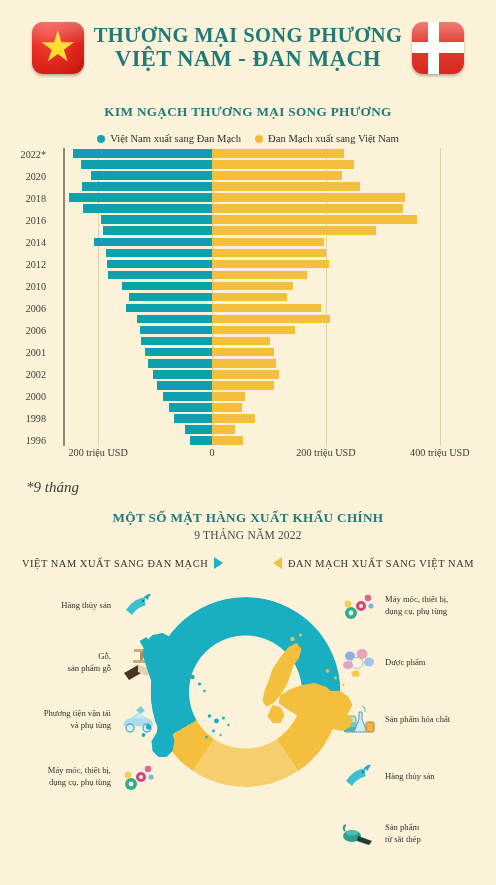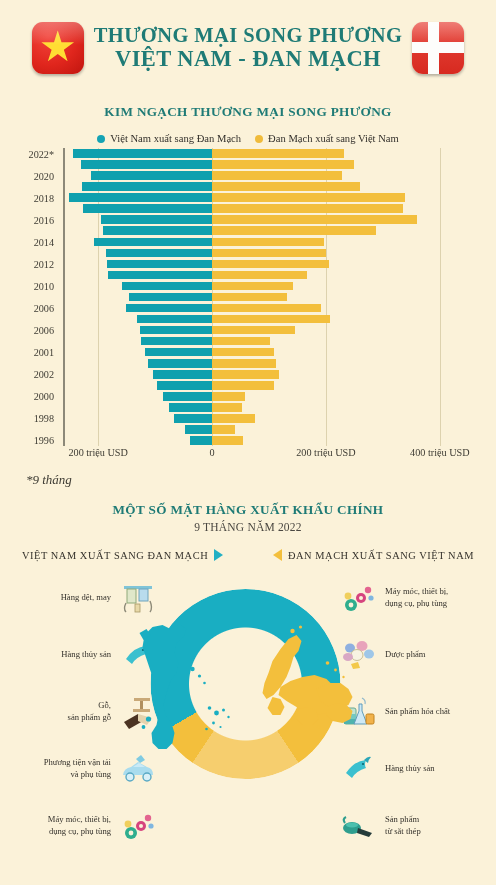--- a/index.html
+++ b/index.html
@@ -50,30 +50,30 @@
   .chart-block{position:relative;margin-top:20px;}
   .legend{display:flex;justify-content:center;align-items:center;gap:14px;margin-top:13px;margin-bottom:4px;}
   .legend-item{display:flex;align-items:center;gap:5px;font-size:10.6px;color:#33302b;}
   .dot{width:8px;height:8px;border-radius:50%;display:inline-block;}
   .dot-teal{background:#15a3b4;}
   .dot-gold{background:#f0bb3a;}
 
   .plot{position:relative;height:298px;margin-top:2px;}
   .plot-inner{position:absolute;left:64px;right:22px;top:0;bottom:0;}
   .ylabels{position:absolute;left:0;top:0;width:58px;height:100%;}
-  .ylabel{position:absolute;right:4px;font-size:10.2px;color:#3d3b33;transform:translateY(-50%);white-space:nowrap;}
+  .ylabel{position:absolute;right:12px;font-size:10.2px;color:#3d3b33;transform:translateY(-50%);white-space:nowrap;}
   .axis-line{position:absolute;left:63px;top:0;width:2px;height:100%;background:#8d8979;}
   .gridline{position:absolute;top:0;width:1px;height:100%;background:#ddd2ae;}
   .bar{position:absolute;height:8.6px;}
   .bar-l{background:#0fa0ae;}
   .bar-r{background:#f3bf3c;}
 
   .xaxis{position:relative;height:18px;margin-top:1px;}
   .xtick{position:absolute;font-size:10.2px;color:#3d3b33;transform:translateX(-50%);white-space:nowrap;}
-  .note{font-size:13px;font-style:italic;color:#3d3b33;margin-left:26px;margin-top:7px;}
+  .note{font-size:15px;font-style:italic;color:#3d3b33;margin-left:26px;margin-top:14px;}
 
   
   .items-head{display:flex;justify-content:space-between;align-items:center;
       padding:0 22px;margin-top:16px;}
   .head-label{font-size:10.4px;letter-spacing:.55px;color:#35322c;display:flex;align-items:center;gap:6px;}
   .tri-r{width:0;height:0;border-left:9px solid #22b0c4;border-top:6px solid transparent;border-bottom:6px solid transparent;}
   .tri-l{width:0;height:0;border-right:9px solid #f3bf3c;border-top:6px solid transparent;border-bottom:6px solid transparent;}
 
   .items-body{position:relative;height:285px;margin-top:8px;}
   .col{position:absolute;top:0;width:150px;}
@@ -234,31 +234,20 @@
       </div>
       <div class="head-label">
         <span class="tri-l"></span>
         <span>ĐAN MẠCH XUẤT SANG VIỆT NAM</span>
       </div>
     </div>
 
     <div class="items-body">
       <div class="col col-left" id="col-left">
           <div class="item">
-            <div class="item-label">Hàng dệt, may</div>
-            <div class="item-ico"><svg viewBox="0 0 40 40">
-                <rect x="6" y="8" width="28" height="3" fill="#7fc4d8"></rect>
-                <rect x="9" y="11" width="9" height="14" fill="#dfe7c9" stroke="#8fa97a" stroke-width="1"></rect>
-                <rect x="21" y="11" width="9" height="12" fill="#b9dced" stroke="#6fa4bd" stroke-width="1"></rect>
-                <path d="M8 25 q-3 6 0 9" stroke="#8d8a78" fill="none" stroke-width="1.4"></path>
-                <path d="M32 23 q3 7 0 11" stroke="#8d8a78" fill="none" stroke-width="1.4"></path>
-                <rect x="17" y="26" width="5" height="8" fill="#e8d9a8" stroke="#a99a66" stroke-width=".8"></rect>
-              </svg></div>
-          </div>
-          <div class="item">
             <div class="item-label">Hàng thủy sản</div>
             <div class="item-ico"><svg viewBox="0 0 40 40">
                 <path d="M8 24 q8 -12 20 -13 q-2 5 0 8 q-10 3 -14 10 z" fill="#3bc0cf"></path>
                 <path d="M26 11 q4 -4 7 -3 q-3 3 -3 6 z" fill="#2aa6b8"></path>
                 <circle cx="25" cy="15" r="1.1" fill="#0c6572"></circle>
               </svg></div>
           </div>
           <div class="item">
             <div class="item-label">Gỗ,<br>sản phẩm gỗ</div>
             <div class="item-ico"><svg viewBox="0 0 40 40">

